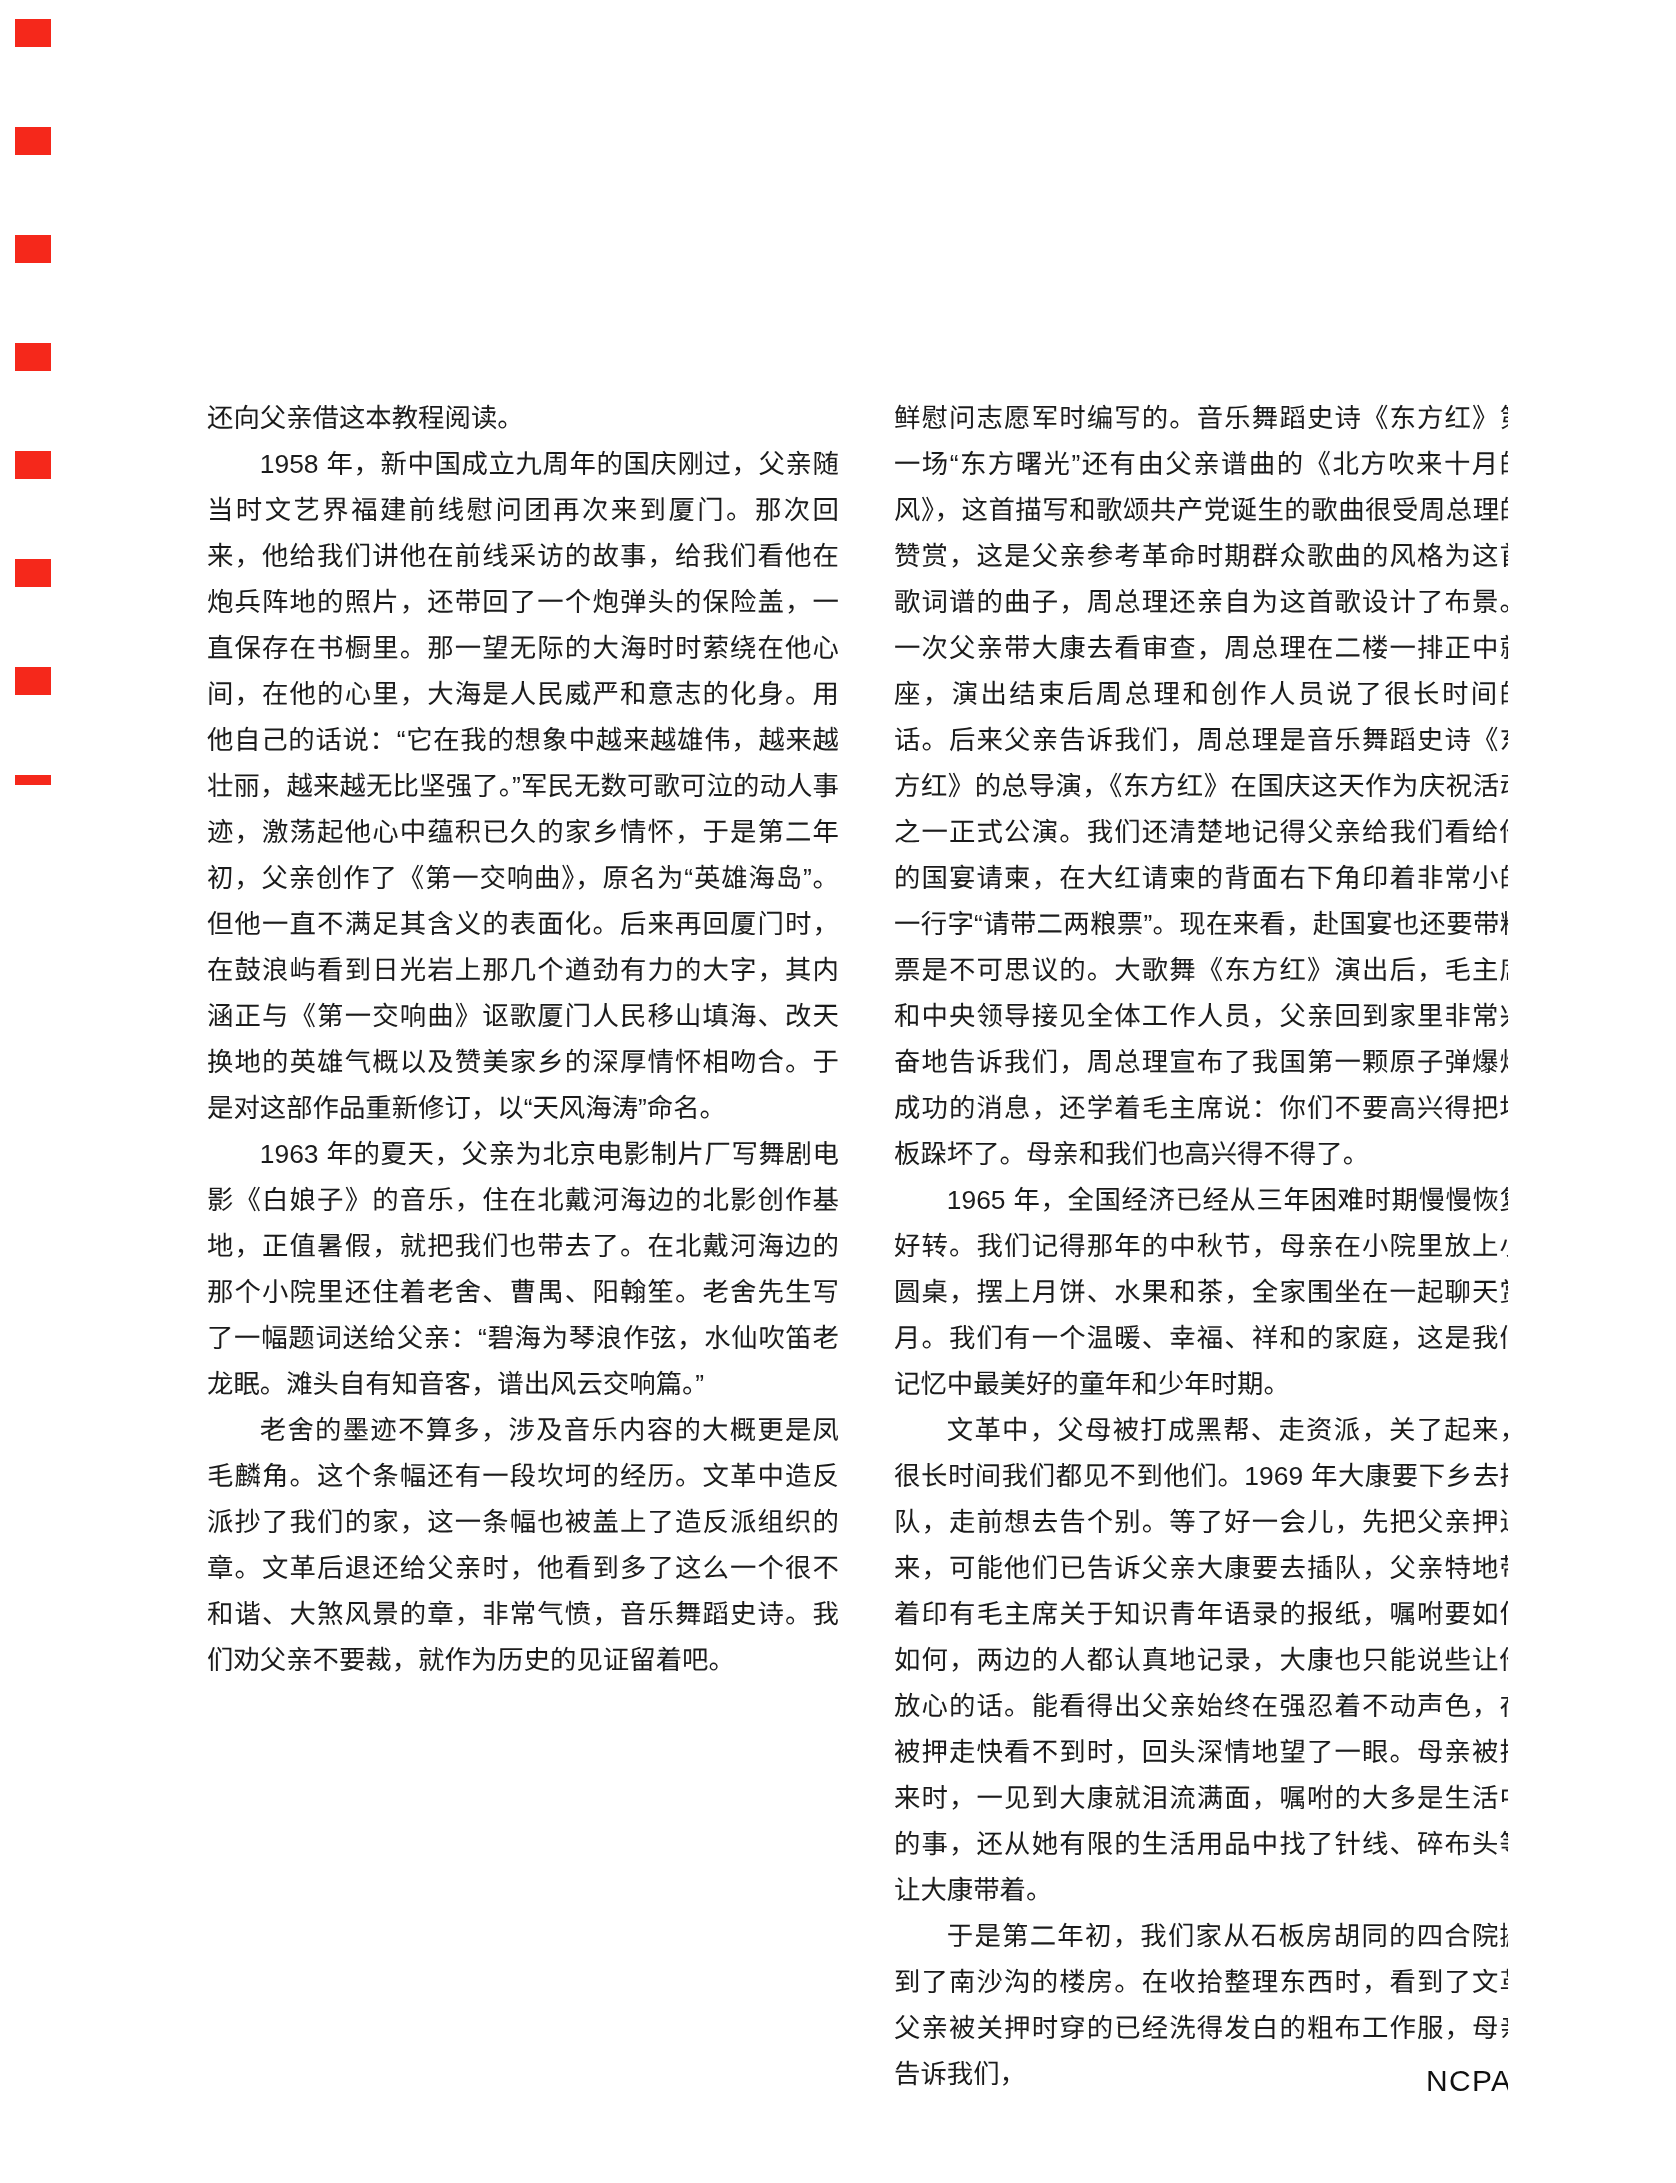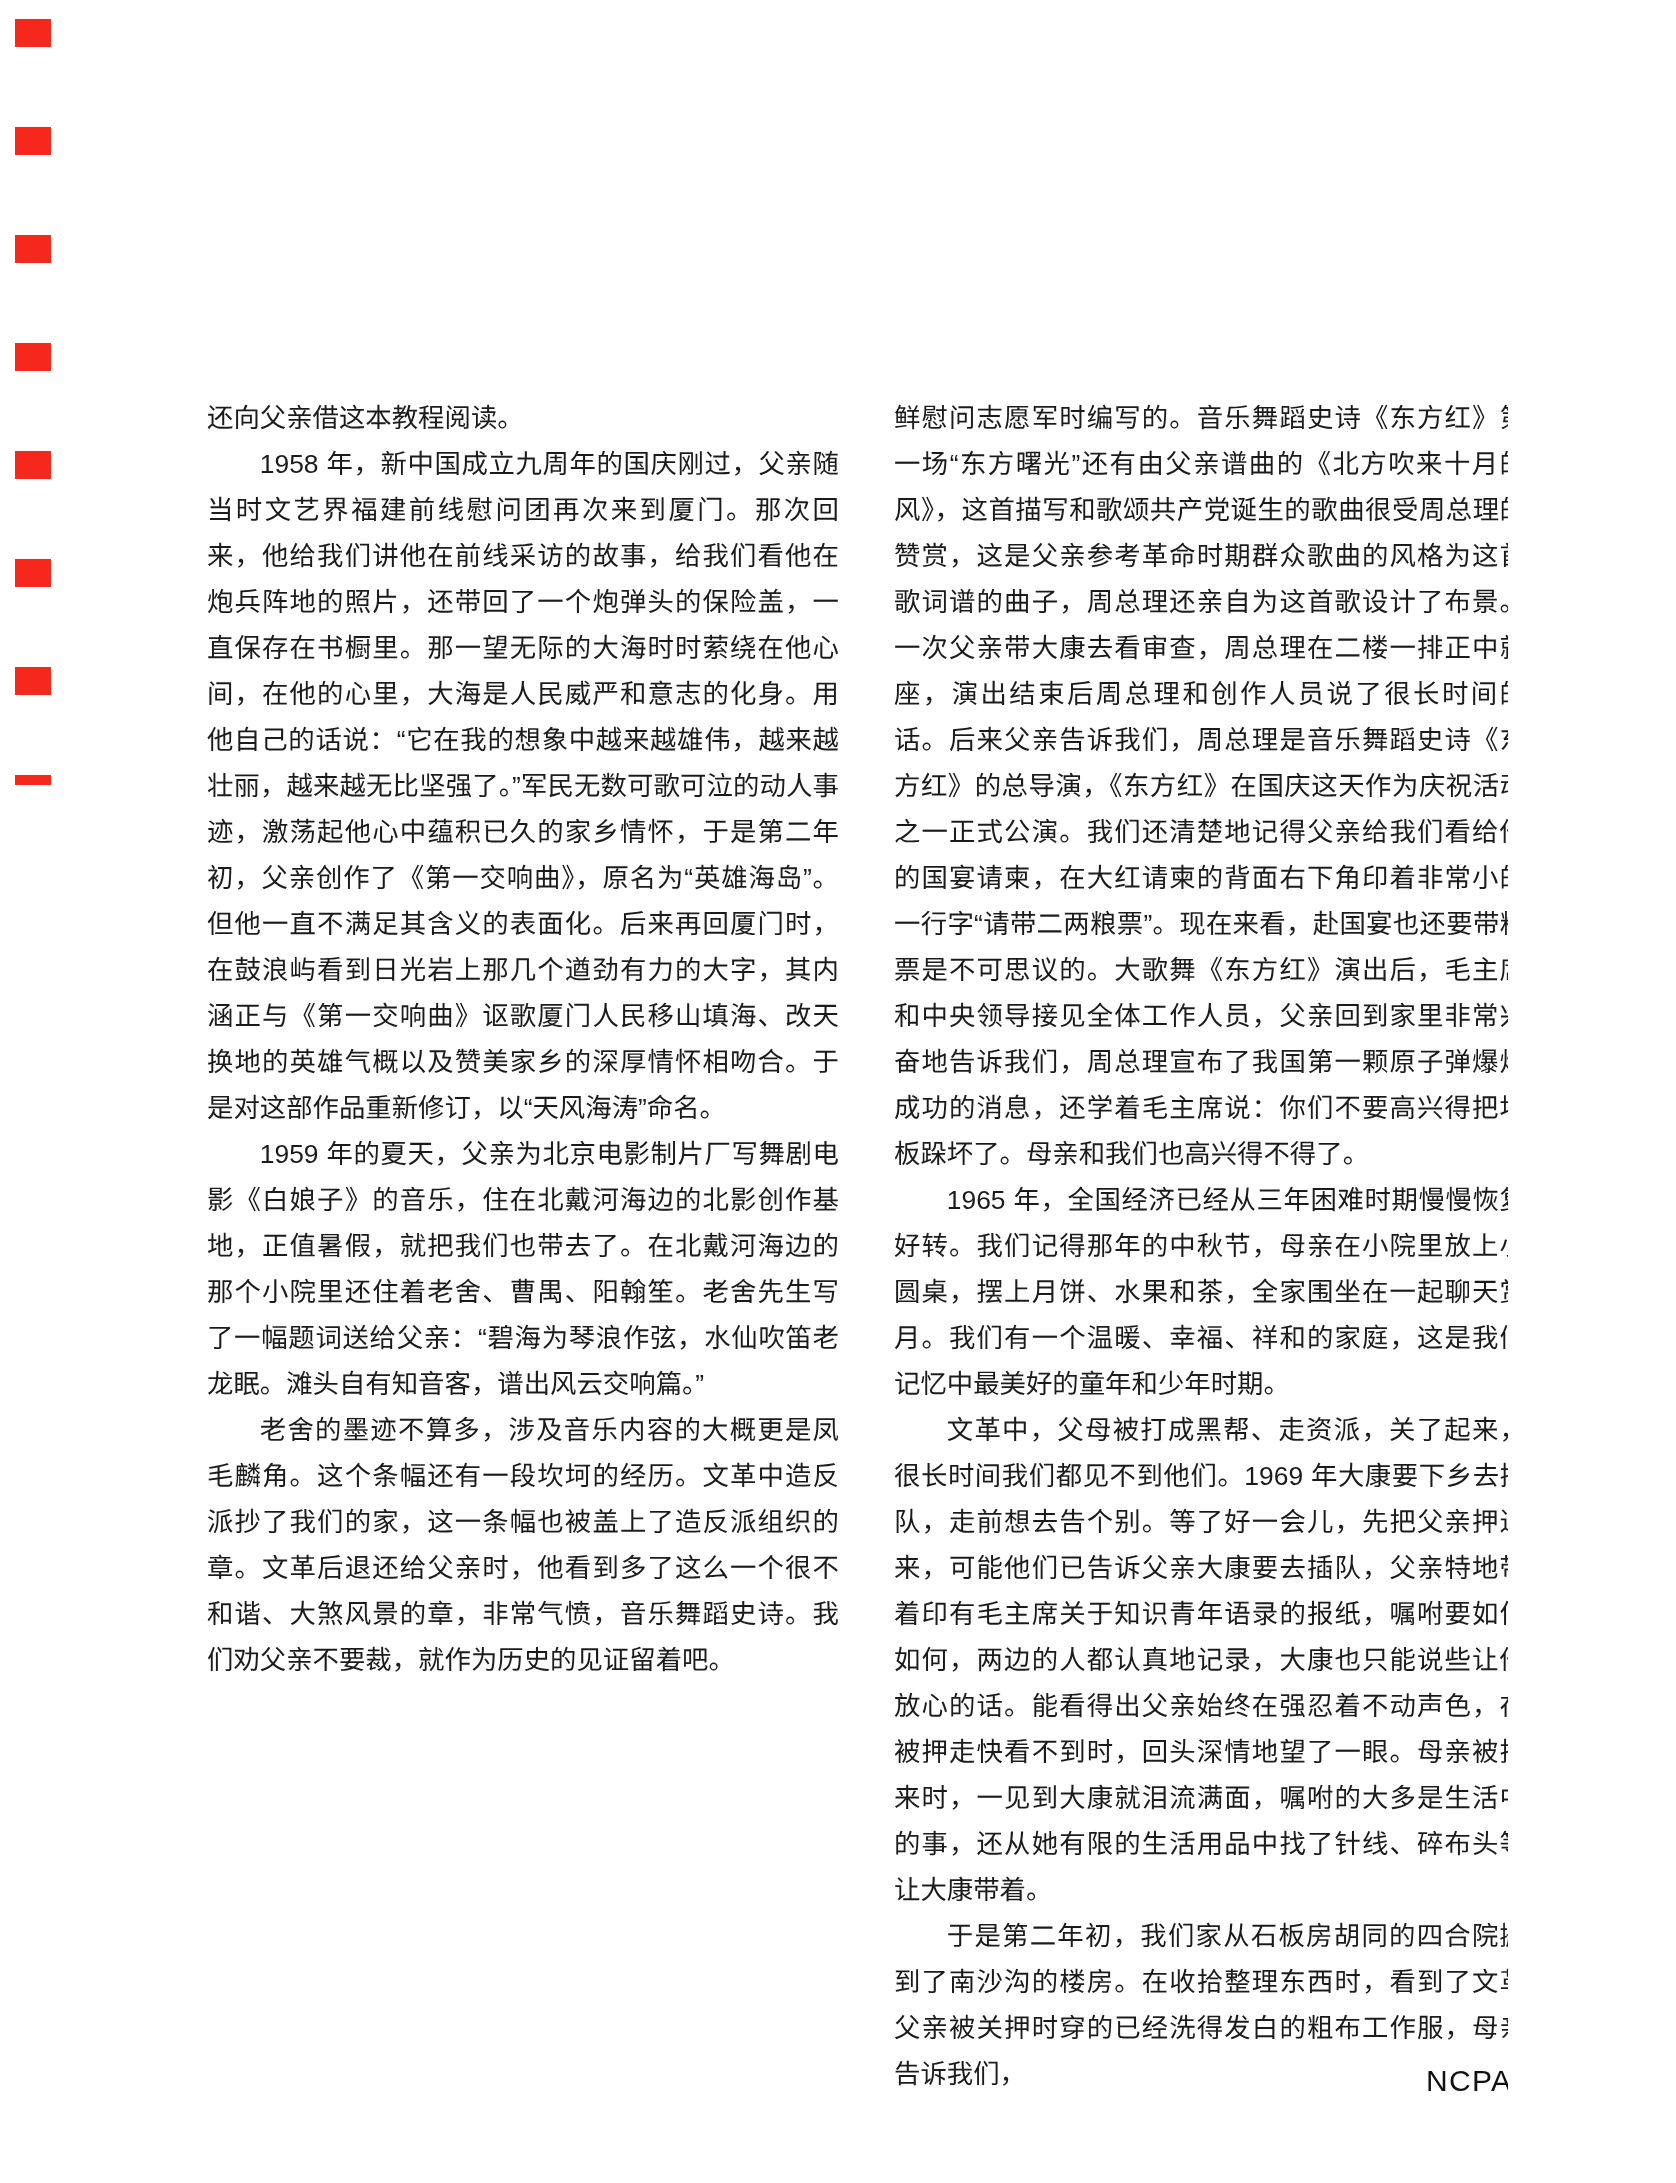--- a/index.html
+++ b/index.html
@@ -61,21 +61,21 @@
 </head>
 <body>
 
 <div class="page">
 
   <div class="edge-marks"></div>
 
   <div class="col col-left">
       <p class="para">还向父亲借这本教程阅读。</p>
       <p class="para indent">1958 年，新中国成立九周年的国庆刚过，父亲随当时文艺界福建前线慰问团再次来到厦门。那次回来，他给我们讲他在前线采访的故事，给我们看他在炮兵阵地的照片，还带回了一个炮弹头的保险盖，一直保存在书橱里。那一望无际的大海时时萦绕在他心间，在他的心里，大海是人民威严和意志的化身。用他自己的话说：“它在我的想象中越来越雄伟，越来越壮丽，越来越无比坚强了。”军民无数可歌可泣的动人事迹，激荡起他心中蕴积已久的家乡情怀，于是第二年初，父亲创作了《第一交响曲》，原名为“英雄海岛”。但他一直不满足其含义的表面化。后来再回厦门时，在鼓浪屿看到日光岩上那几个遒劲有力的大字，其内涵正与《第一交响曲》讴歌厦门人民移山填海、改天换地的英雄气概以及赞美家乡的深厚情怀相吻合。于是对这部作品重新修订，以“天风海涛”命名。</p>
-      <p class="para indent">1959 年的夏天，父亲为北京电影制片厂写舞剧电影《白娘子》的音乐，住在北戴河海边的北影创作基地，正值暑假，就把我们也带去了。在北戴河海边的那个小院里还住着老舍、曹禺、阳翰笙。老舍先生写了一幅题词送给父亲：“碧海为琴浪作弦，水仙吹笛老龙眠。滩头自有知音客，谱出风云交响篇。”</p>
+      <p class="para indent">1963 年的夏天，父亲为北京电影制片厂写舞剧电影《白娘子》的音乐，住在北戴河海边的北影创作基地，正值暑假，就把我们也带去了。在北戴河海边的那个小院里还住着老舍、曹禺、阳翰笙。老舍先生写了一幅题词送给父亲：“碧海为琴浪作弦，水仙吹笛老龙眠。滩头自有知音客，谱出风云交响篇。”</p>
       <p class="para indent">老舍的墨迹不算多，涉及音乐内容的大概更是凤毛麟角。这个条幅还有一段坎坷的经历。文革中造反派抄了我们的家，这一条幅也被盖上了造反派组织的章。文革后退还给父亲时，他看到多了这么一个很不和谐、大煞风景的章，非常气愤，音乐舞蹈史诗。我们劝父亲不要裁，就作为历史的见证留着吧。</p>
     </div>
 
   <div class="col col-right">
       <p class="para">鲜慰问志愿军时编写的。音乐舞蹈史诗《东方红》第一场“东方曙光”还有由父亲谱曲的《北方吹来十月的风》，这首描写和歌颂共产党诞生的歌曲很受周总理的赞赏，这是父亲参考革命时期群众歌曲的风格为这首歌词谱的曲子，周总理还亲自为这首歌设计了布景。一次父亲带大康去看审查，周总理在二楼一排正中就座，演出结束后周总理和创作人员说了很长时间的话。后来父亲告诉我们，周总理是音乐舞蹈史诗《东方红》的总导演，《东方红》在国庆这天作为庆祝活动之一正式公演。我们还清楚地记得父亲给我们看给他的国宴请柬，在大红请柬的背面右下角印着非常小的一行字“请带二两粮票”。现在来看，赴国宴也还要带粮票是不可思议的。大歌舞《东方红》演出后，毛主席和中央领导接见全体工作人员，父亲回到家里非常兴奋地告诉我们，周总理宣布了我国第一颗原子弹爆炸成功的消息，还学着毛主席说：你们不要高兴得把地板跺坏了。母亲和我们也高兴得不得了。</p>
       <p class="para indent">1965 年，全国经济已经从三年困难时期慢慢恢复好转。我们记得那年的中秋节，母亲在小院里放上小圆桌，摆上月饼、水果和茶，全家围坐在一起聊天赏月。我们有一个温暖、幸福、祥和的家庭，这是我们记忆中最美好的童年和少年时期。</p>
       <p class="para indent">文革中，父母被打成黑帮、走资派，关了起来，很长时间我们都见不到他们。1969 年大康要下乡去插队，走前想去告个别。等了好一会儿，先把父亲押进来，可能他们已告诉父亲大康要去插队，父亲特地带着印有毛主席关于知识青年语录的报纸，嘱咐要如何如何，两边的人都认真地记录，大康也只能说些让他放心的话。能看得出父亲始终在强忍着不动声色，在被押走快看不到时，回头深情地望了一眼。母亲被押来时，一见到大康就泪流满面，嘱咐的大多是生活中的事，还从她有限的生活用品中找了针线、碎布头等让大康带着。</p>
       <p class="para indent">于是第二年初，我们家从石板房胡同的四合院搬到了南沙沟的楼房。在收拾整理东西时，看到了文革父亲被关押时穿的已经洗得发白的粗布工作服，母亲告诉我们，</p>
     </div>
 

